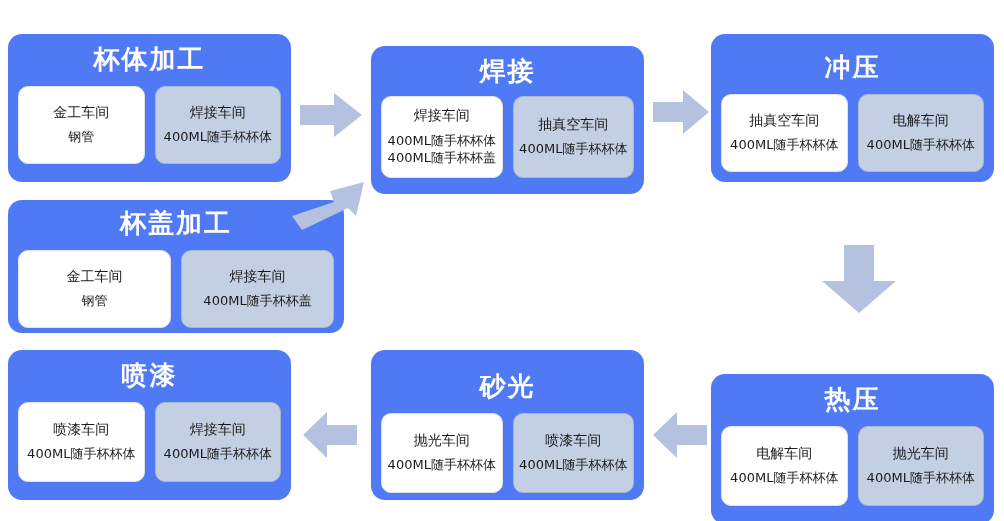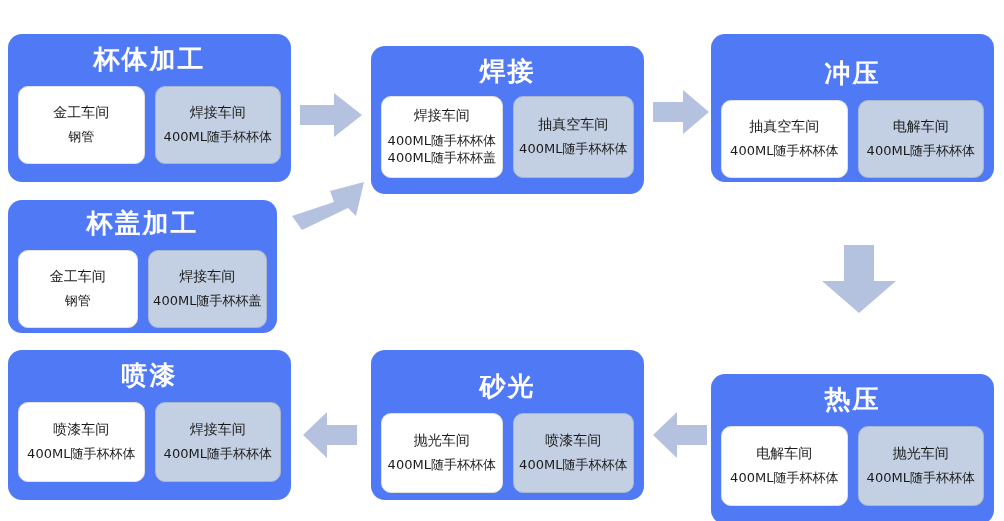--- a/index.html
+++ b/index.html
@@ -81,23 +81,23 @@
     line-height: 1.3;
   }
   .sub-lines {
     display: flex;
     flex-direction: column;
     align-items: center;
   }
 
   
   #stage-cup-body   { left: 8px;   top: 34px;  width: 283px; height: 148px; padding-top: 12px; }
-  #stage-cup-lid    { left: 8px;   top: 200px; width: 269px; height: 133px; padding-top: 10px; }
+  #stage-cup-lid    { left: 8px;   top: 200px; width: 336px; height: 133px; padding-top: 10px; }
   #stage-weld       { left: 371px; top: 34px;  width: 273px; height: 148px; padding-top: 12px; margin-top: 12px; }
-  #stage-stamp      { left: 711px; top: 34px;  width: 283px; height: 148px; padding-top: 26px; }
+  #stage-stamp      { left: 711px; top: 34px;  width: 283px; height: 148px; padding-top: 20px; }
   #stage-hotpress   { left: 711px; top: 350px; width: 283px; height: 150px; padding-top: 12px; margin-top: 24px; }
   #stage-sanding    { left: 371px; top: 350px; width: 273px; height: 150px; padding-top: 23px; }
   #stage-painting   { left: 8px;   top: 350px; width: 283px; height: 150px; padding-top: 12px; }
 
   #stage-cup-body  .sub-row { margin-top: 14px; height: 78px; }
   #stage-cup-lid   .sub-row { margin-top: 14px; height: 78px; }
   #stage-weld      .sub-row { margin-top: 12px; height: 82px; }
   #stage-stamp     .sub-row { margin-top: 14px; height: 78px; }
   #stage-hotpress  .sub-row { margin-top: 14px; height: 80px; }
   #stage-sanding   .sub-row { margin-top: 14px; height: 80px; }

